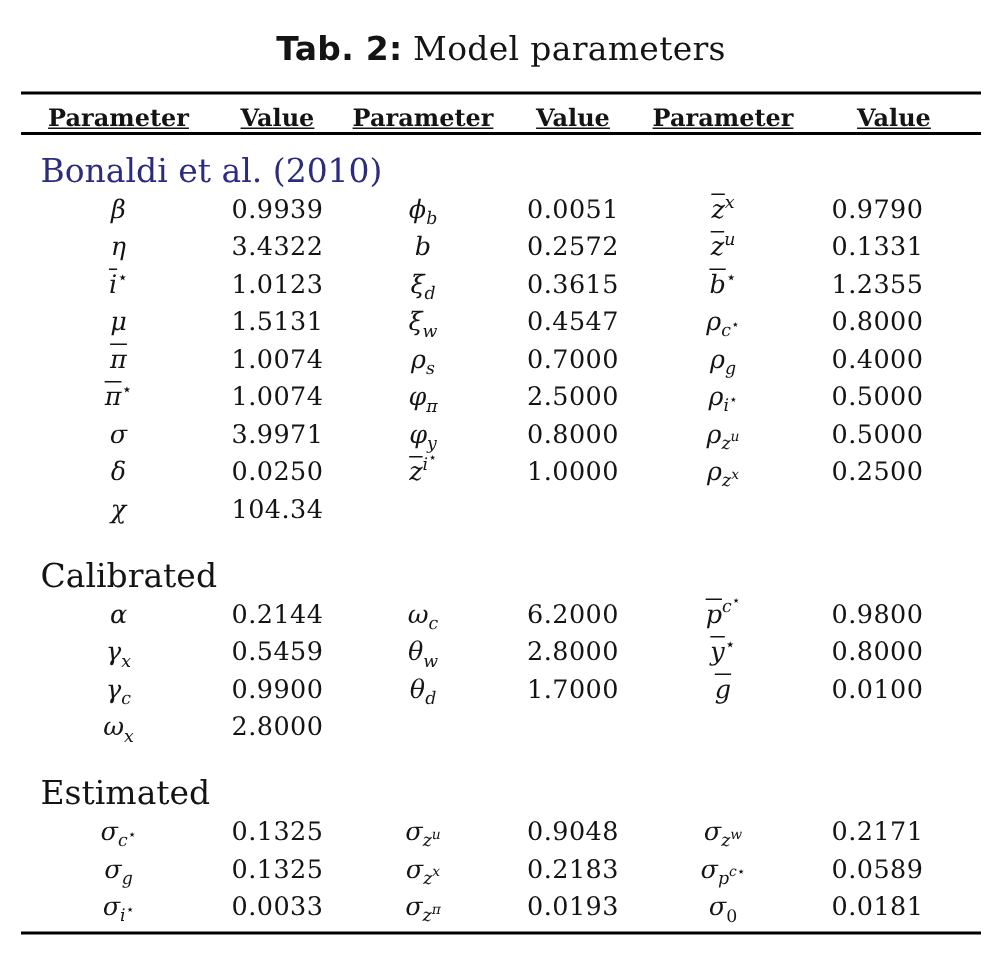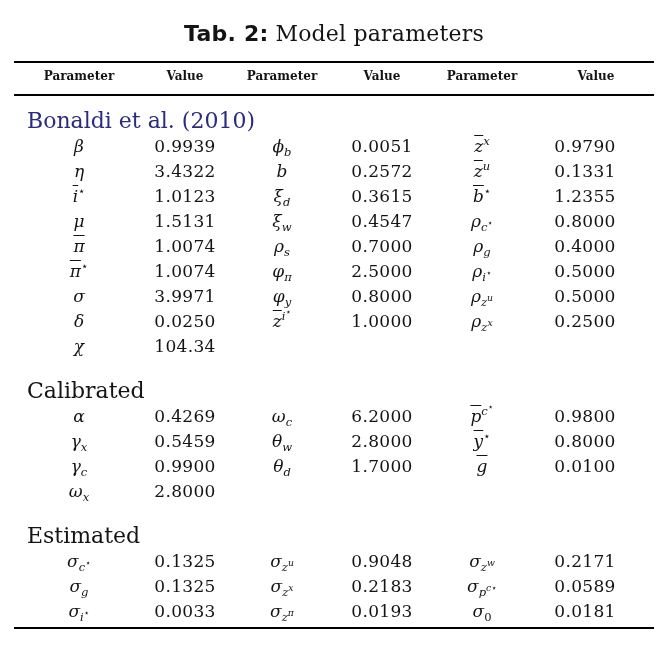--- a/index.html
+++ b/index.html
@@ -29,23 +29,24 @@
     margin: 15px auto 0 auto;
     border-collapse: collapse;
     table-layout: fixed;
     border-bottom: 2px solid #000;
     font-size: 17px;
   }
   thead th {
     border-top: 2px solid #000;
     border-bottom: 2px solid #000;
     font-weight: bold;
-    font-size: 12px;
-    padding: 6px 0 11px 0;
+    font-size: 16px;
+    padding: 6px 0 0 0;
     text-align: center;
+    text-decoration: underline;
   }
   td { text-align: center; height: 25px; padding: 0; vertical-align: middle; }
   td.param i { font-style: italic; }
   td.value { letter-spacing: 0.3px; }
   td.value:nth-child(6) { padding-right: 22px; }
 
   tr.section-row td {
     text-align: left;
     padding-left: 13px;
     height: 26px;
@@ -167,21 +168,21 @@
           <td class="value"></td>
         </tr>
         <tr class="mid-spacer">
           <td colspan="6"></td>
         </tr>
         <tr class="section-row">
           <td colspan="6" style="color: rgb(20, 20, 20);">Calibrated</td>
         </tr>
         <tr>
           <td class="param"><i>α</i></td>
-          <td class="value">0.4269</td>
+          <td class="value">0.2144</td>
           <td class="param"><i>ω</i><sub><i>c</i></sub></td>
           <td class="value">6.2000</td>
           <td class="param"><i class="ov">p</i><sup><i>c</i><sup>⋆</sup></sup></td>
           <td class="value">0.9800</td>
         </tr>
         <tr>
           <td class="param"><i>γ</i><sub><i>x</i></sub></td>
           <td class="value">0.5459</td>
           <td class="param"><i>θ</i><sub><i>w</i></sub></td>
           <td class="value">2.8000</td>

